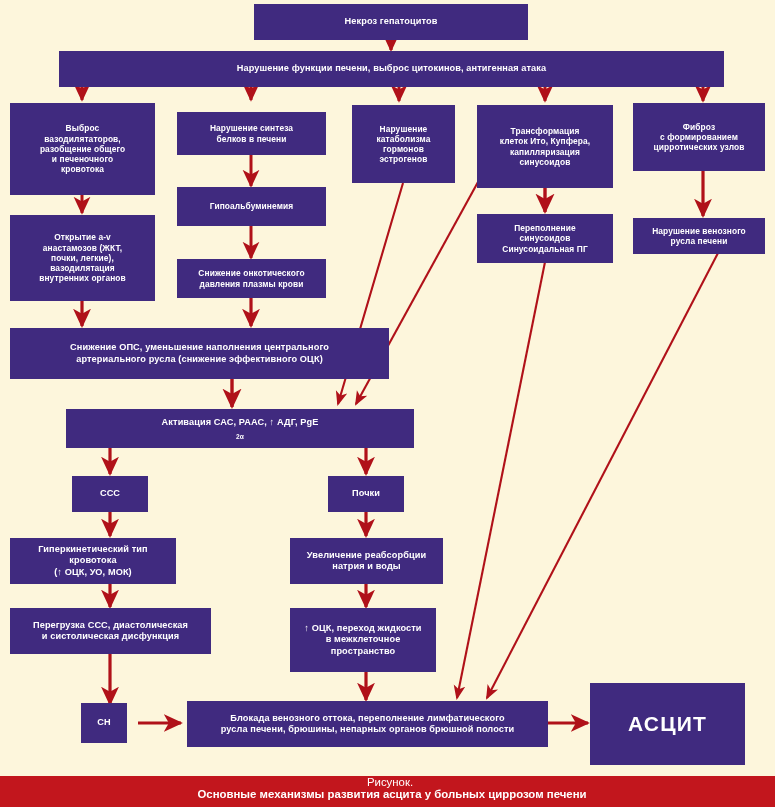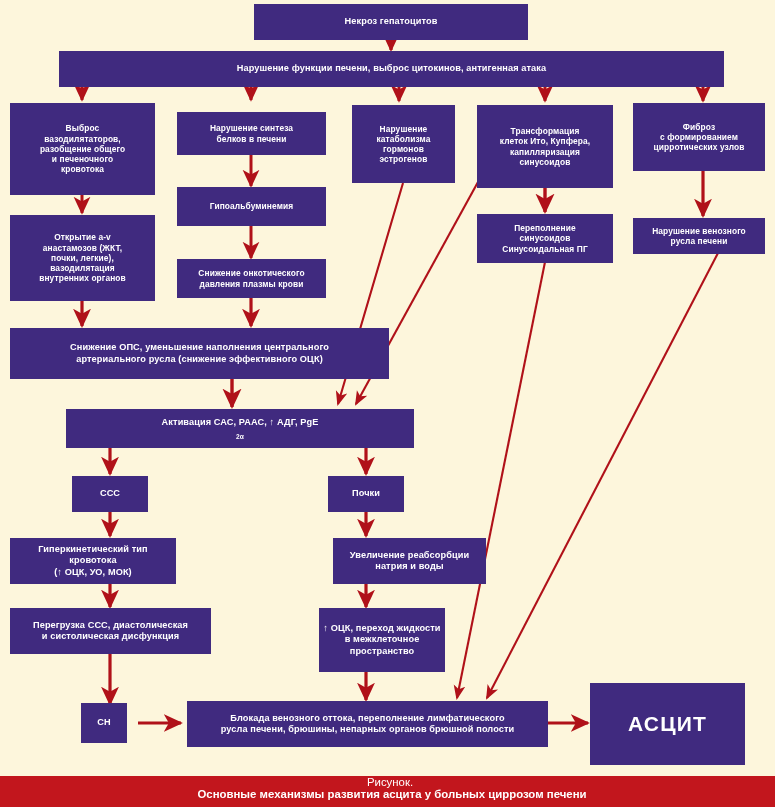--- a/index.html
+++ b/index.html
@@ -189,29 +189,29 @@
   </div>
 
   <div class="node fs9" style="left:328px; top:476px; width:76px; height:36px;">
     <span>Почки</span>
   </div>
 
   <div class="node fs9" style="left:10px; top:538px; width:166px; height:46px;">
     <span>Гиперкинетический тип кровотока<br>(↑ ОЦК, УО, МОК)</span>
   </div>
 
-  <div class="node fs9" style="left:290px; top:538px; width:153px; height:46px;margin-left:43px;">
+  <div class="node fs9" style="left:290px; top:538px; width:153px; height:46px;">
     <span>Увеличение реабсорбции<br>натрия и воды</span>
   </div>
 
   <div class="node fs9" style="left:10px; top:608px; width:201px; height:46px;">
     <span>Перегрузка ССС, диастолическая<br>и систолическая дисфункция</span>
   </div>
 
-  <div class="node fs9" style="left:290px; top:608px; width:126px; height:64px;margin-left:29px;">
+  <div class="node fs9" style="left:290px; top:608px; width:146px; height:64px;">
     <span>↑ ОЦК, переход жидкости<br>в межклеточное<br>пространство</span>
   </div>
 
   <div class="node fs9" style="left:81px; top:703px; width:46px; height:40px;">
     <span>СН</span>
   </div>
 
   <div class="node fs9" style="left:187px; top:701px; width:361px; height:46px;">
     <span>Блокада венозного оттока, переполнение лимфатического<br>русла печени, брюшины, непарных органов брюшной полости</span>
   </div>

